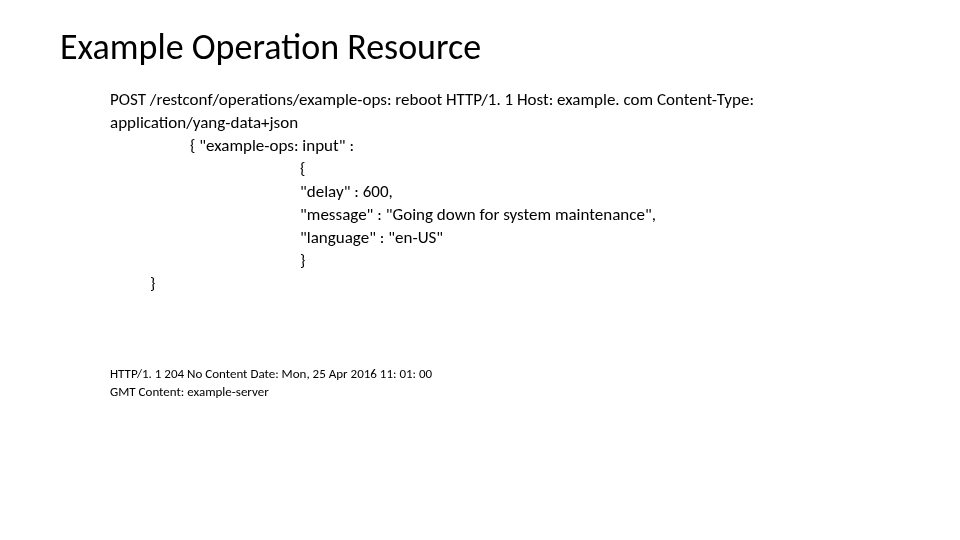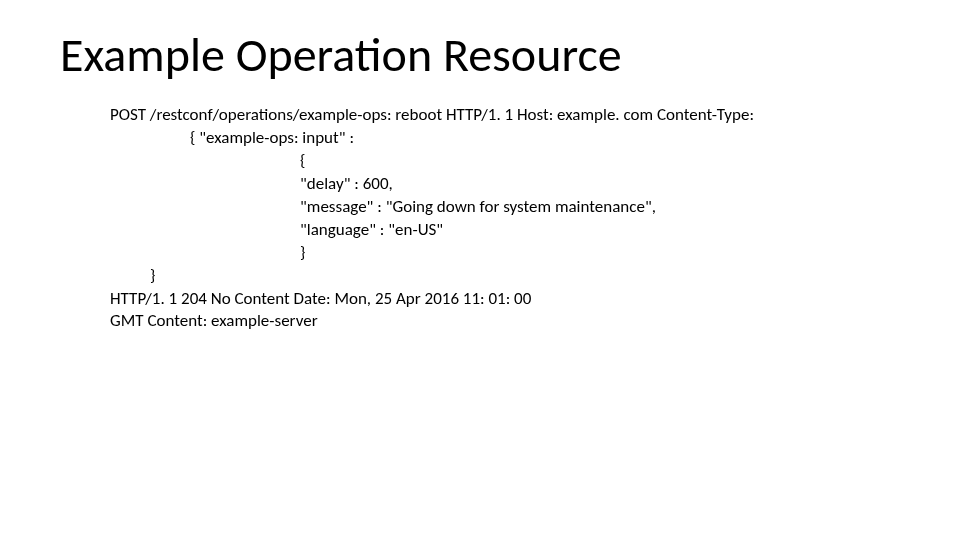--- a/index.html
+++ b/index.html
@@ -9,56 +9,58 @@
       height: 540px;
       background: #ffffff;
       font-family: Calibri, "Segoe UI", Arial, sans-serif;
       color: #000;
       overflow: hidden;
     }
     .slide {
       padding: 25px 60px 0 60px;
     }
     .title {
-      font-size: 48px;
+      font-size: 36px;
       font-weight: 400;
       margin: 0 0 20px 0;
       color: #000;
     }
     .content {
       margin-left: 50px;
       font-size: 17px;
       line-height: 1.35;
     }
     .request-block {
+      margin-bottom: 70px;
     }
     .json-indent-1 {
       padding-left: 80px;
     }
     .json-indent-2 {
       padding-left: 190px;
     }
     .close-outer {
       padding-left: 40px;
     }
     .response-block {
-      font-size: 17px;
+      font-size: 13px;
       line-height: 1.35;
     }
   </style>
 </head>
 <body>
 
 <div class="slide">
   <h1 class="title">Example Operation Resource</h1>
 
   <div class="content">
 
     <div class="request-block">
       <div>POST /restconf/operations/example-ops: reboot HTTP/1. 1 Host: example. com Content-Type:</div>
+      <div>application/yang-data+json</div>
       <div class="json-indent-1">{ "example-ops: input" :</div>
       <div class="json-indent-2">{</div>
       <div class="json-indent-2">"delay" : 600,</div>
       <div class="json-indent-2">"message" : "Going down for system maintenance",</div>
       <div class="json-indent-2">"language" : "en-US"</div>
       <div class="json-indent-2">}</div>
       <div class="close-outer">}</div>
     </div>
 
     <div class="response-block">

